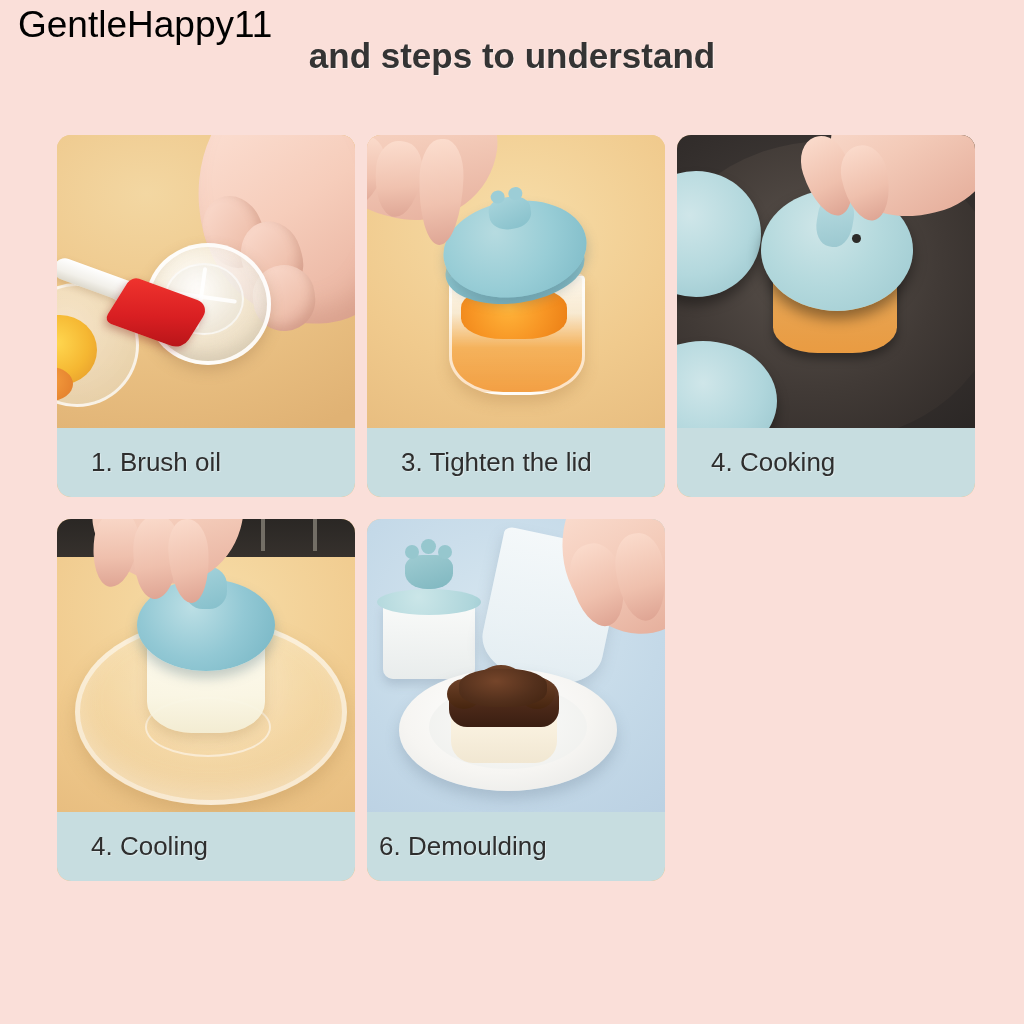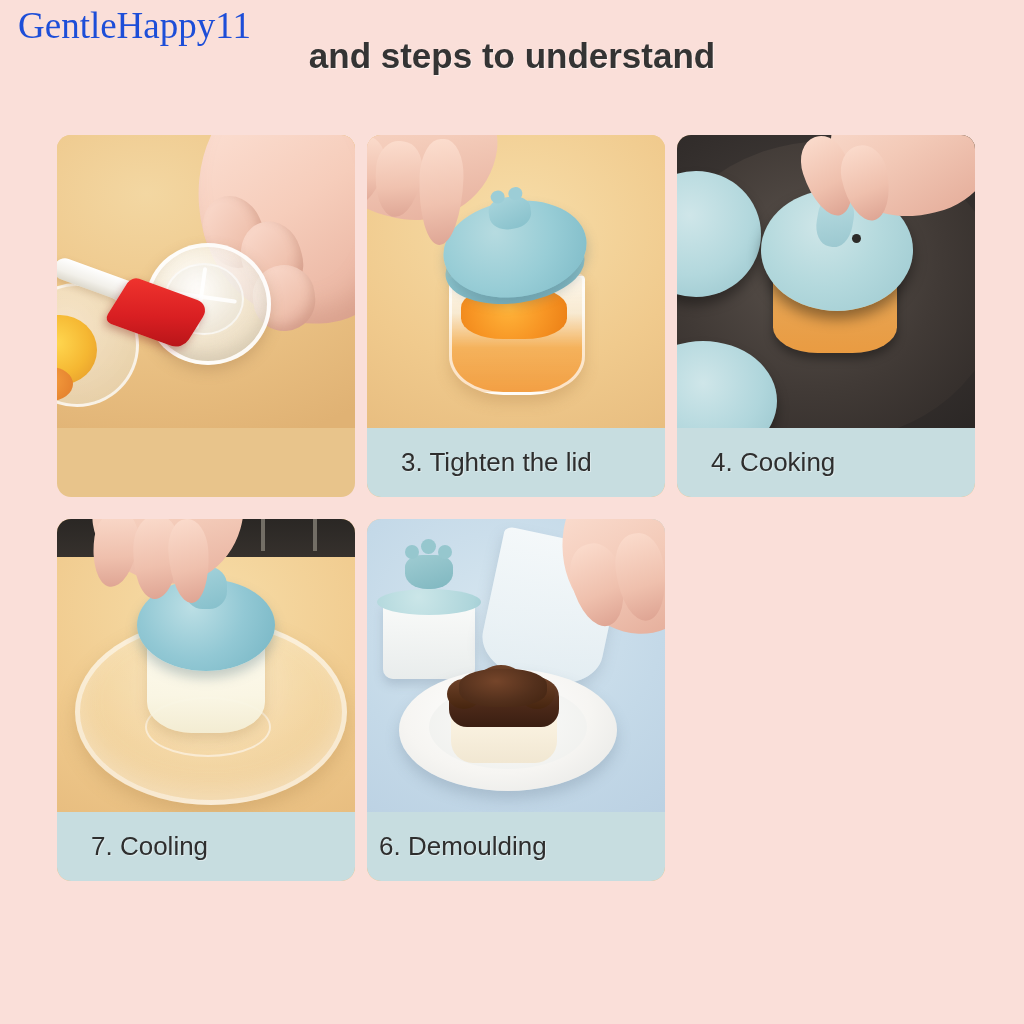--- a/index.html
+++ b/index.html
@@ -15,25 +15,25 @@
     position: relative;
   }
 
   
   .watermark {
     position: absolute;
     left: 18px;
     top: 4px;
     font-size: 37px;
     font-weight: 400;
-    color: #1d4ed8;
+    color: #000000;
     letter-spacing: 0px;
     z-index: 40;
     white-space: nowrap;
-    font-family: Liberation Serif, serif;
+    font-family: Liberation Sans, sans-serif;
   }
 
   
   .headline {
     position: absolute;
     left: 0;
     top: 34px;
     width: 1024px;
     text-align: center;
     z-index: 30;
@@ -619,20 +619,23 @@
       <div class="p1-finger p1-f3"></div>
       <div class="p1-bowl"></div>
       <div class="p1-oil"></div>
       <div class="p1-oil2"></div>
       <div class="p1-cup"></div>
       <div class="p1-cup-inner"></div>
       <div class="p1-cross"></div>
       <div class="p1-cross2"></div>
       <div class="p1-brush-handle"></div>
       <div class="p1-brush-head"></div>
+    </div>
+    <div class="caption">
+      <span>1. Brush oil</span>
     </div>
   </div>
 
 
   <div class="card c3">
     <div class="photo">
       <div class="bg-warm2"></div>
       <div class="p3-cup"></div>
       <div class="p3-egg"></div>
       <div class="p3-lid-skirt"></div>
@@ -681,21 +684,21 @@
       <div class="p5-bowl-inner"></div>
       <div class="p5-cup"></div>
       <div class="p5-lid"></div>
       <div class="p5-knob"></div>
       <div class="p5-hand"></div>
       <div class="p5-fing p5-fi1"></div>
       <div class="p5-fing p5-fi2"></div>
       <div class="p5-fing p5-fi3"></div>
     </div>
     <div class="caption">
-      <span>7. Cooling</span>
+      <span>4. Cooling</span>
     </div>
   </div>
 
   <div class="card c6">
     <div class="photo">
       <div class="bg-blue"></div>
       <div class="p6-mould"></div>
       <div class="p6-mould-lid"></div>
       <div class="p6-paw"></div>
       <div class="p6-paw-t p6-t1"></div>

